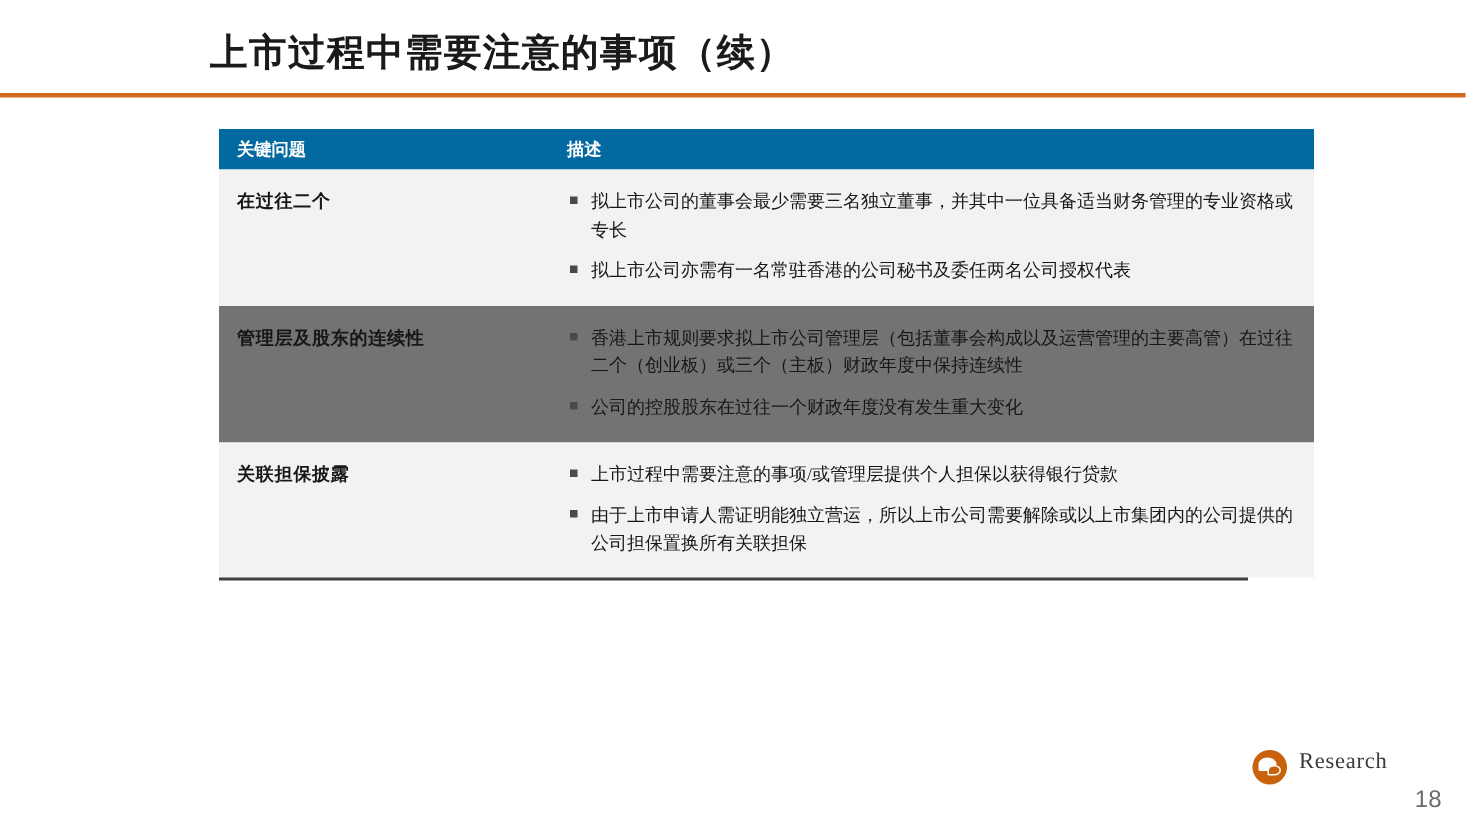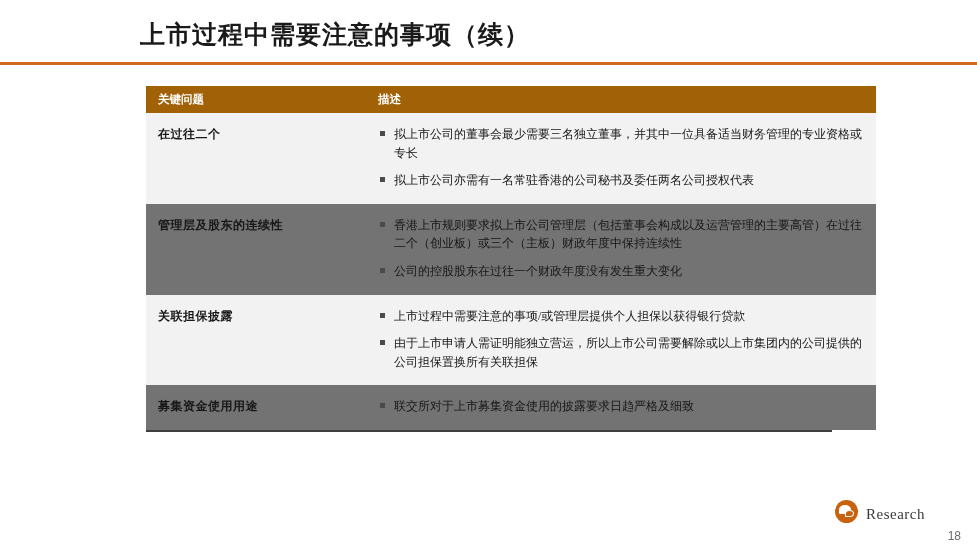--- a/index.html
+++ b/index.html
@@ -46,21 +46,21 @@
     left: 146px;
     top: 86px;
     width: 686px;
   }
   table.main {
     border-collapse: collapse;
     width: 686px;
     table-layout: fixed;
   }
   table.main thead th {
-    background: #a16207;
+    background: #0369a1;
     color: #ffffff;
     font-size: 11.5px;
     font-weight: bold;
     text-align: left;
     padding: 6px 10px 6px 12px;
     font-family: "Liberation Sans", sans-serif;
   }
   table.main thead th.col-key { width: 198px; }
   table.main thead th.col-desc { width: 488px; margin-top: 26px; }
 
@@ -112,21 +112,21 @@
     height: 2px;
     background: #3f3f3f;
     margin-top: 0px;
   }
   
   .footer-brand {
     position: absolute;
     right: 52px;
     bottom: 26px;
     display: flex;
-    align-items: flex-end;
+    align-items: flex-start;
     gap: 8px;
   }
   .wechat-badge {
     width: 23px;
     height: 23px;
     border-radius: 50%;
     background: #C8620C;
     position: relative;
   }
   .wechat-badge .b1, .wechat-badge .b2 {
@@ -148,21 +148,21 @@
   .brand-text {
     font-family: "Liberation Serif", serif;
     font-size: 15px;
     color: #3a3a3a;
     letter-spacing: 0.5px;
   }
   .page-num {
     position: absolute;
     right: 16px;
     bottom: 6px;
-    font-size: 12px;
+    font-size: 16px;
     color: #6b6b6b;
     font-family: "Liberation Sans", sans-serif;
   }
 </style>
 </head>
 <body>
 
 <div class="slide">
 
   <div class="title">上市过程中需要注意的事项（续）</div>
@@ -201,28 +201,20 @@
         <tr class="band-odd">
           <td class="key">关联担保披露</td>
           <td class="desc">
             <ul class="bullets">
               <li><span class="sq"></span><span>上市过程中需要注意的事项/或管理层提供个人担保以获得银行贷款</span></li>
               <li><span class="sq"></span><span>由于上市申请人需证明能独立营运，所以上市公司需要解除或以上市集团内的公司提供的公司担保置换所有关联担保</span></li>
             </ul>
           </td>
         </tr>
 
-        <tr class="band-even">
-          <td class="key">募集资金使用用途</td>
-          <td class="desc">
-            <ul class="bullets">
-              <li><span class="sq"></span><span>联交所对于上市募集资金使用的披露要求日趋严格及细致</span></li>
-            </ul>
-          </td>
-        </tr>
 
       </tbody>
     </table>
     <div class="table-bottom-rule"></div>
   </div>
 
   <div class="footer-brand">
     <span class="wechat-badge">
       <span class="b1"></span>
       <span class="b2"></span>

